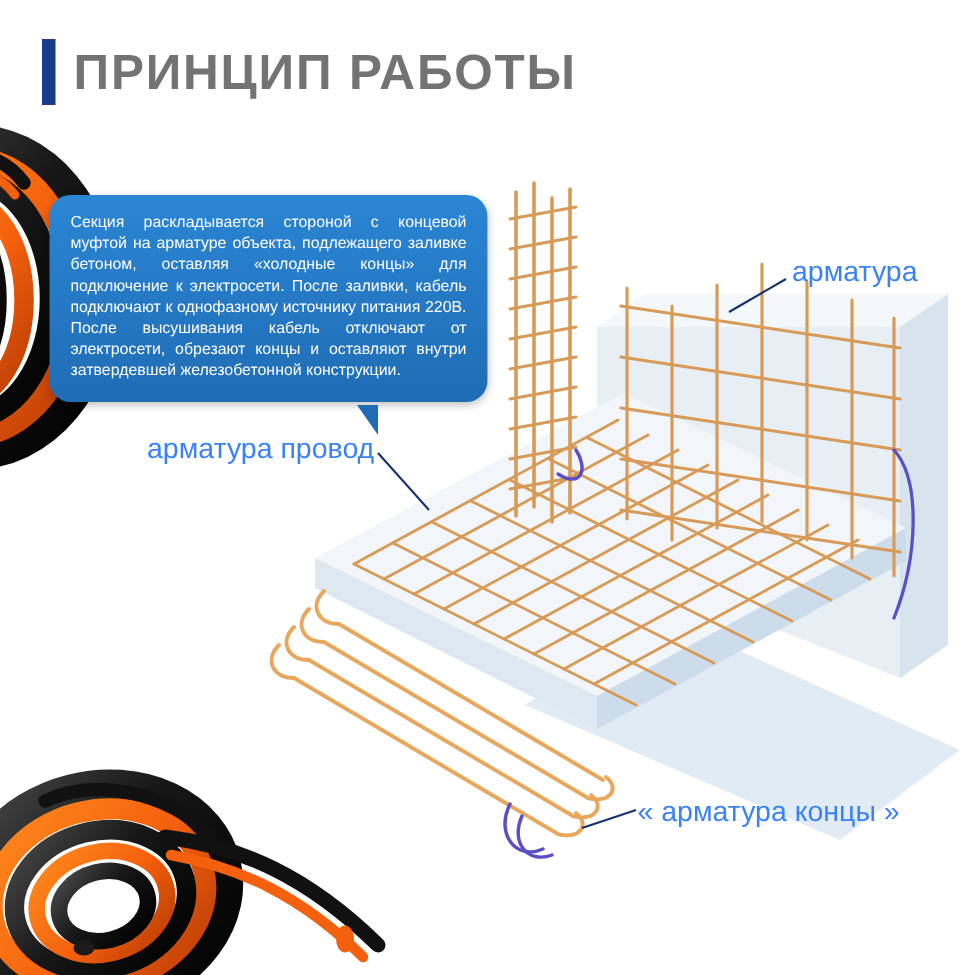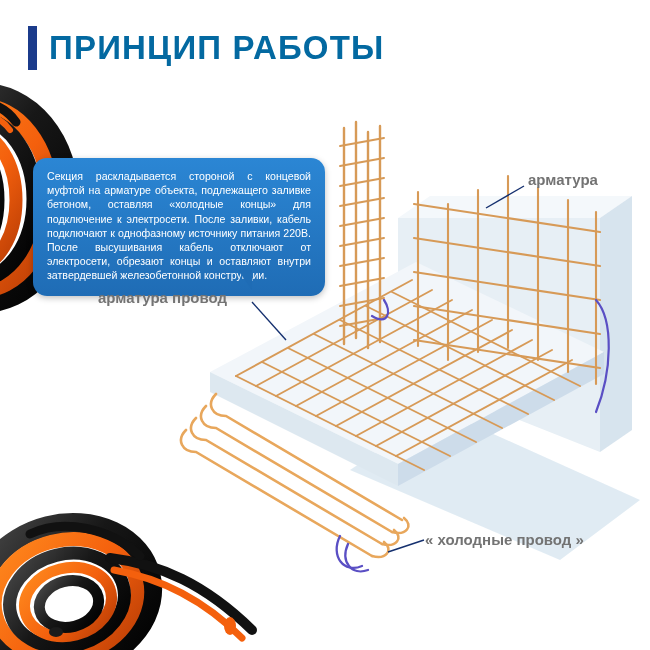--- a/index.html
+++ b/index.html
@@ -26,21 +26,21 @@
   #title-accent {
     width: 9px;
     height: 44px;
     background: #1b3b8b;
     margin-right: 12px;
   }
   #page-title {
     font-size: 33px;
     font-weight: bold;
     letter-spacing: 1.2px;
-    color: #0369a1;
+    color: #737373;
     white-space: nowrap;
     text-align: right;
   }
 
   
   #cable-top {
     position: absolute;
     left: -88px;
     top: 78px;
     width: 190px;
@@ -59,21 +59,20 @@
     position: absolute;
     left: 33px;
     top: 130px;
     width: 292px;
     background: #2079c6;
     background: linear-gradient(180deg,#2b86d4 0%, #1f6cb5 100%);
     border-radius: 14px;
     padding: 11px 14px 13px 14px;
     box-sizing: border-box;
     box-shadow: 0 2px 6px rgba(0,0,0,.25);
-    margin-top: 28px;
   }
   #callout-text {
     color: #ffffff;
     font-size: 10.6px;
     line-height: 14.2px;
     text-align: justify;
     display: block;
   }
   #callout-tail {
     position: absolute;
@@ -81,23 +80,23 @@
     top: 270px;
     width: 0; height: 0;
     border-left: 14px solid transparent;
     border-right: 0 solid transparent;
     border-top: 20px solid #1f6cb5;
   }
 
   
   .label {
     position: absolute;
-    font-size: 15px;
-    font-weight: bold;
-    color: #737373;
+    font-size: 19px;
+    font-weight: normal;
+    color: #3b82f6;
     white-space: nowrap;
   }
   #label-rebar { left: 528px; top: 171px; }
   #label-heating-wire { left: 98px; top: 289px; }
   #label-cold-ends { left: 425px; top: 531px; }
 
   
   #diagram {
     position: absolute;
     left: 0;
@@ -248,13 +247,13 @@
   </g>
 </svg>
 
 <div id="callout">
   <span id="callout-text">Секция раскладывается стороной с концевой муфтой на арматуре объекта, подлежащего заливке бетоном, оставляя «холодные концы» для подключение к электросети. После заливки, кабель подключают к однофазному источнику питания 220В. После высушивания кабель отключают от электросети, обрезают концы и оставляют внутри затвердевшей железобетонной конструкции.</span>
 </div>
 <div id="callout-tail"></div>
 
 <div class="label" id="label-rebar">арматура</div>
 <div class="label" id="label-heating-wire">арматура провод</div>
-<div class="label" id="label-cold-ends">« холодные провод »</div>
+<div class="label" id="label-cold-ends">« арматура концы »</div>
 
 </body></html>

